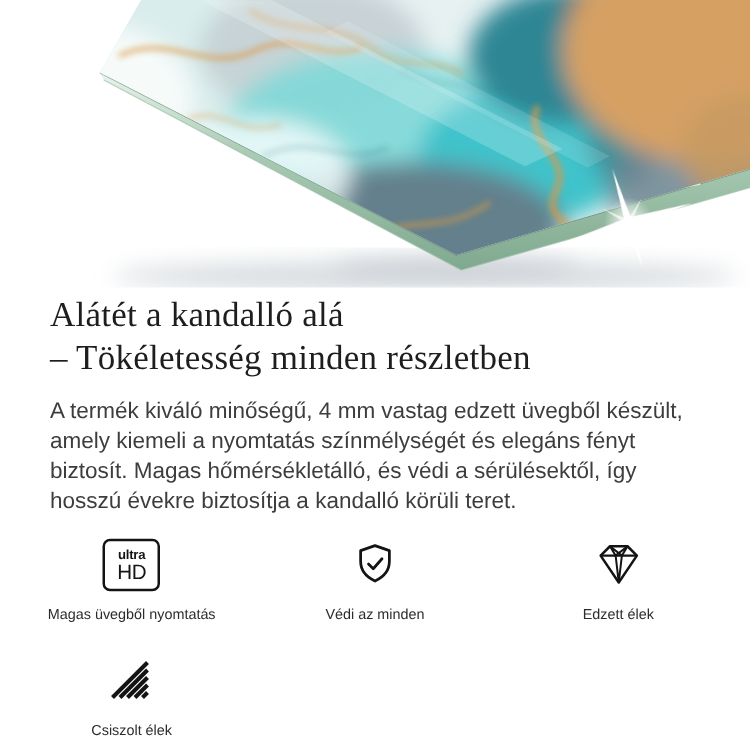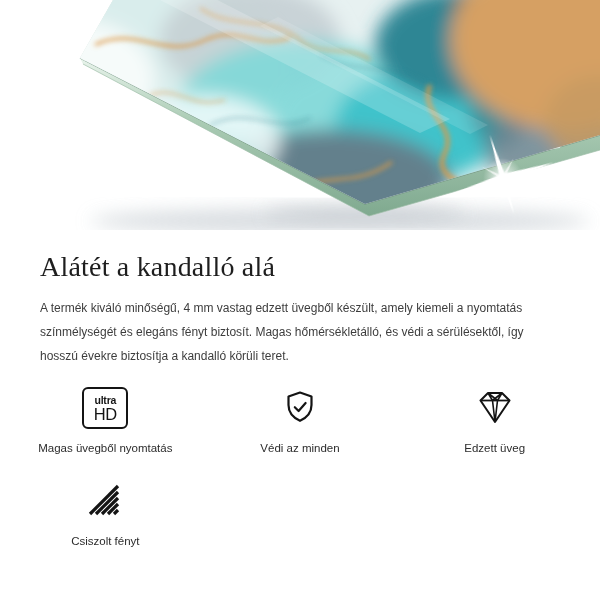--- a/index.html
+++ b/index.html
@@ -6,32 +6,32 @@
   body{
     width:600px;height:600px;background:#ffffff;overflow:hidden;
     font-family:"Liberation Sans",sans-serif;
     -webkit-font-smoothing:antialiased;
   }
   .page{width:600px;height:600px;position:relative;background:#fff;}
   .hero{width:600px;height:230px;position:relative;}
   .hero svg{display:block;}
   .content{padding:0 40px;}
   .title{
-    margin:20px 0 0 0;
+    margin:6px 0 0 0;
     font-family:"Liberation Serif",serif;
     font-weight:400;
     font-size:28px;
     line-height:34px;
     color:#1e1e1e;
     letter-spacing:.2px;
   }
   .title span{display:block;}
   .desc{
     margin:12px 0 0 0;
-    font-size:12px;
+    font-size:18px;
     line-height:24px;
     color:#3d3d3d;
   }
   .features{
     margin:17px -40px 0 -40px;
     display:grid;
     grid-template-columns:repeat(3,1fr);
     row-gap:24px;
     padding:0 8px;
   }
@@ -136,20 +136,21 @@
             <polygon points="479,178 503,176.2 527,178 503,179.8"></polygon>
           </g>
         </g>
       </g>
     </svg>
   </div>
 
   <div class="content">
     <h1 class="title">
       <span>Alátét a kandalló alá</span>
+      <span>– Tökéletesség minden részletben</span>
     </h1>
 
     <p class="desc">A termék kiváló minőségű, 4 mm vastag edzett üvegből készült, amely kiemeli a nyomtatás színmélységét és elegáns fényt biztosít. Magas hőmérsékletálló, és védi a sérülésektől, így hosszú évekre biztosítja a kandalló körüli teret.</p>
 
     <div class="features">
 
 
       <div class="feature">
         <div class="ficon">
           <div class="hdbox">
@@ -171,32 +172,32 @@
       </div>
 
       <div class="feature">
         <div class="ficon">
           <svg width="40" height="40" viewBox="0 0 40 40" fill="none" stroke="#141414" stroke-width="2" stroke-linejoin="round">
             <path d="M13 5 H27 L34.5 12.5 L20 34 L5.5 12.5 Z"></path>
             <path d="M5.5 12.5 H34.5" stroke-width="1.8"></path>
             <path d="M13 5 L17.5 12.5 M27 5 L22.5 12.5 M17.5 12.5 L20 34 M22.5 12.5 L20 34 M13 5 L22.5 12.5 M27 5 L17.5 12.5" stroke-width="1.6"></path>
           </svg>
         </div>
-        <div class="flabel">Edzett üveg</div>
+        <div class="flabel">Edzett élek</div>
       </div>
 
       <div class="feature">
         <div class="ficon">
           <svg width="38" height="38" viewBox="0 0 38 38" stroke="#141414" stroke-width="3.2">
             <line x1="4" y1="32" x2="32" y2="4"></line>
             <line x1="10" y1="32" x2="32" y2="10"></line>
             <line x1="16" y1="32" x2="32" y2="16"></line>
             <line x1="22" y1="32" x2="32" y2="22"></line>
             <line x1="28" y1="32" x2="32" y2="28"></line>
           </svg>
         </div>
-        <div class="flabel">Csiszolt fényt</div>
+        <div class="flabel">Csiszolt élek</div>
       </div>
 
 
     </div>
   </div>
 </div>
 
 </body></html>

